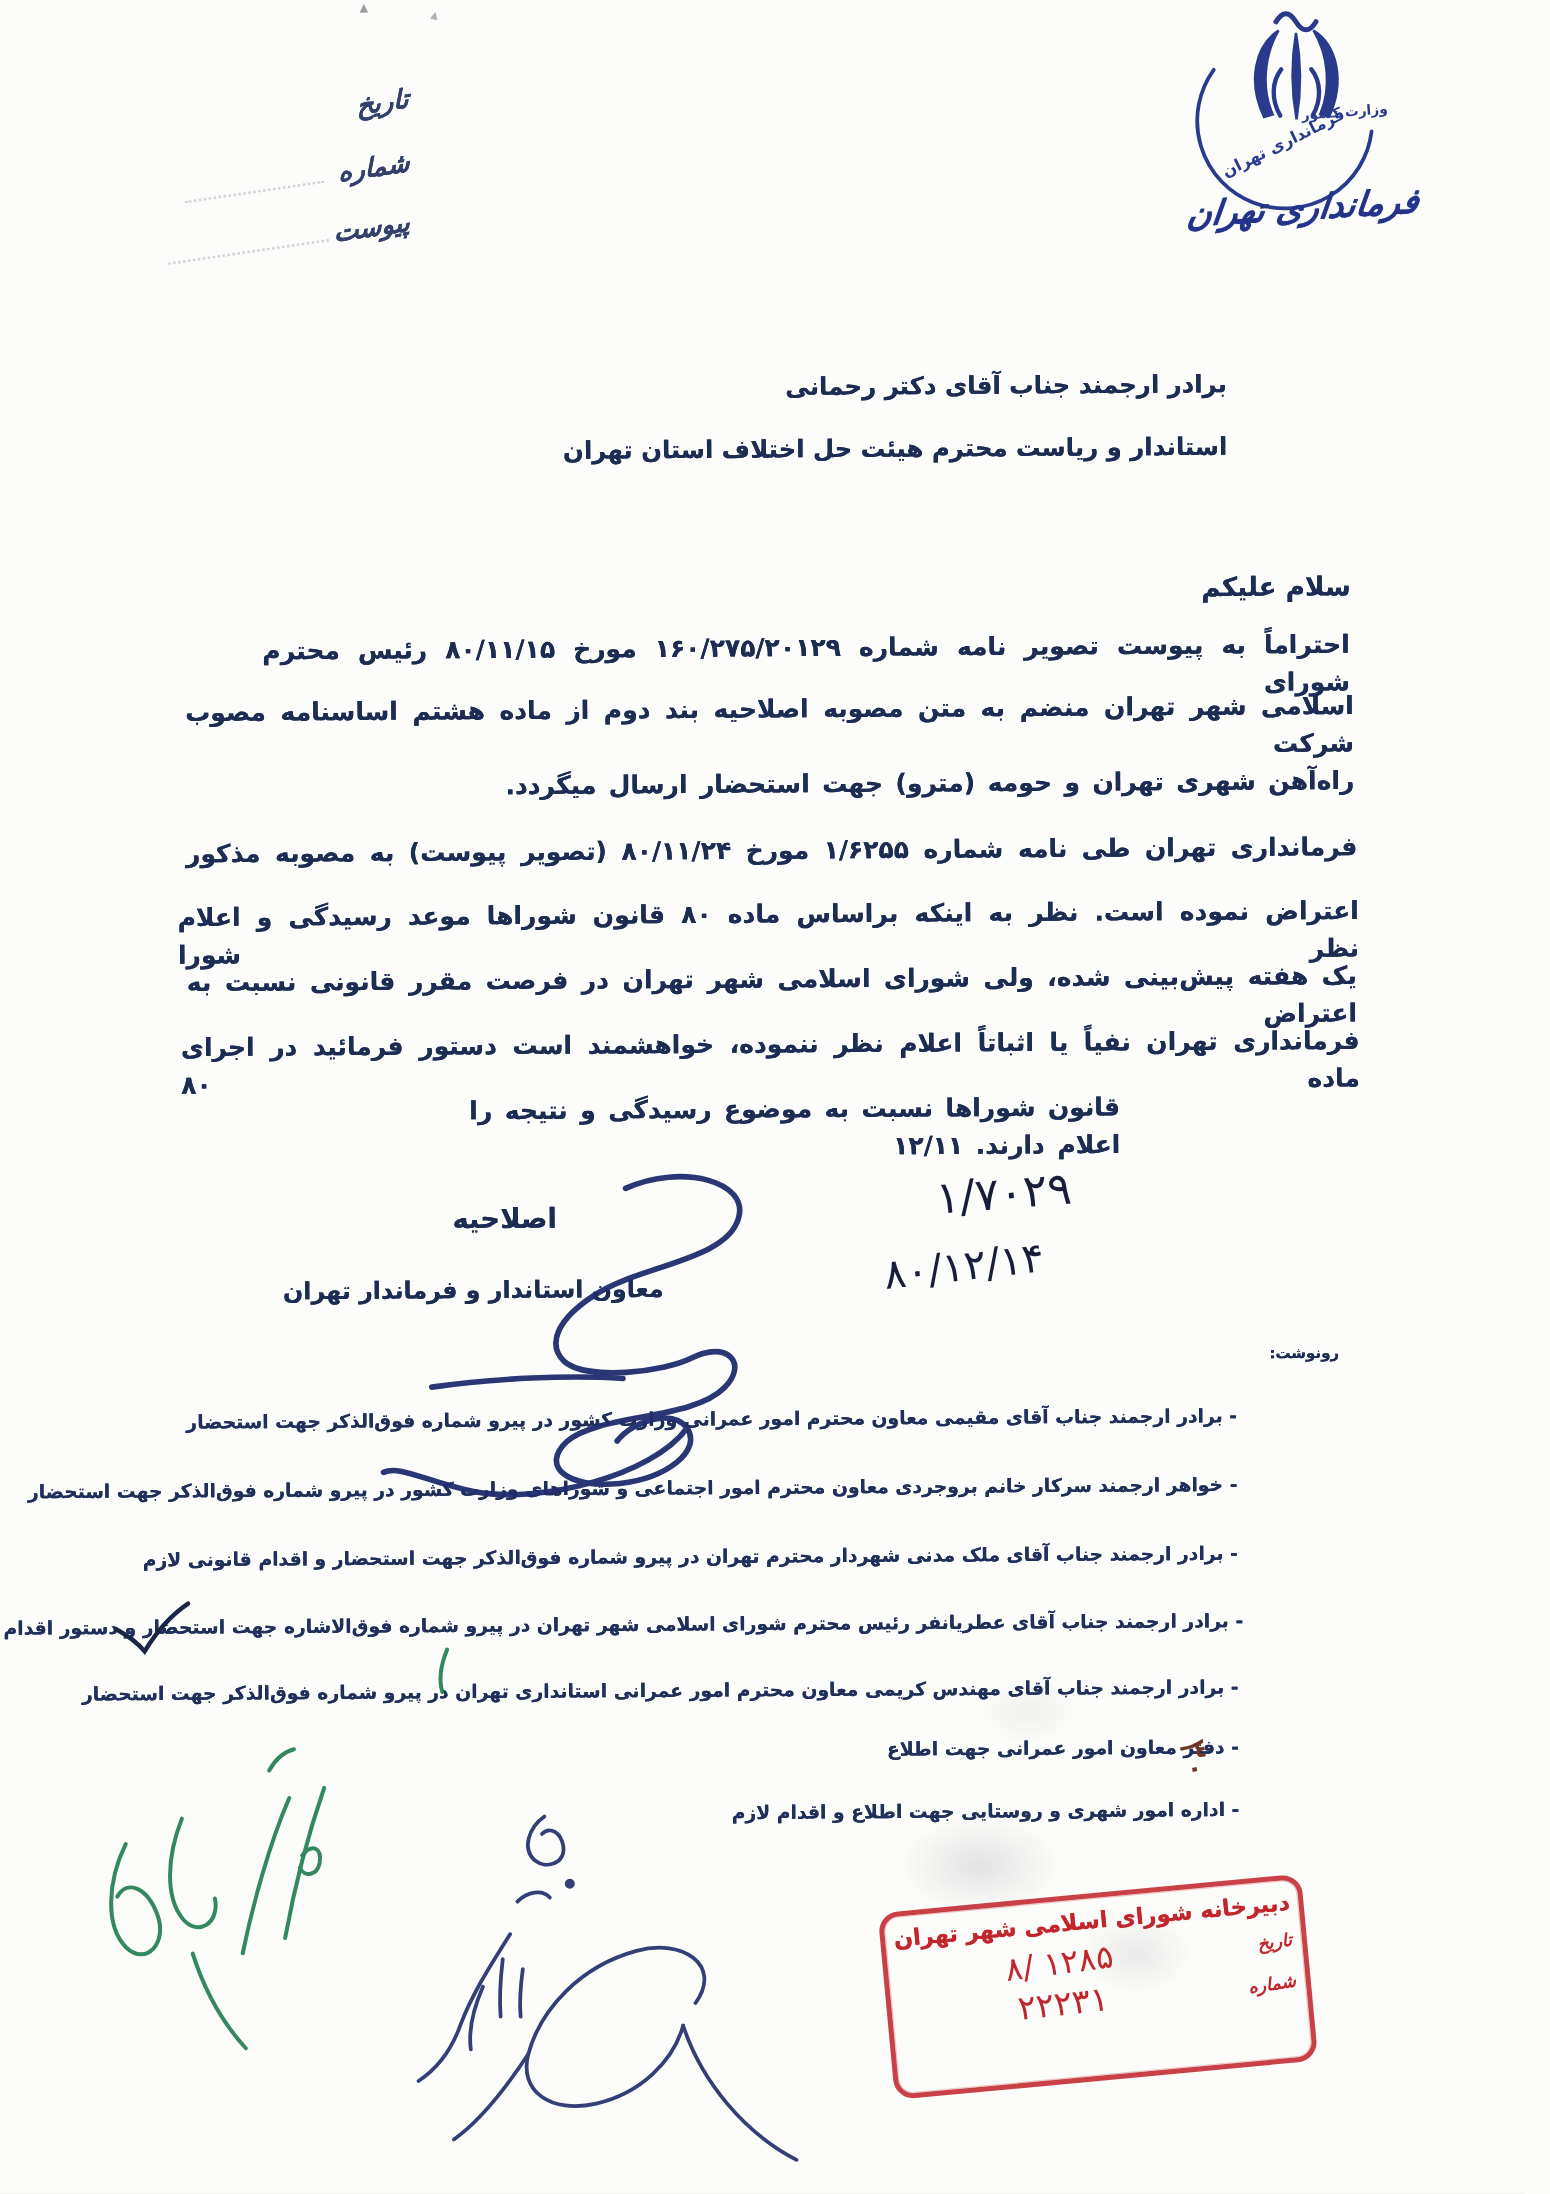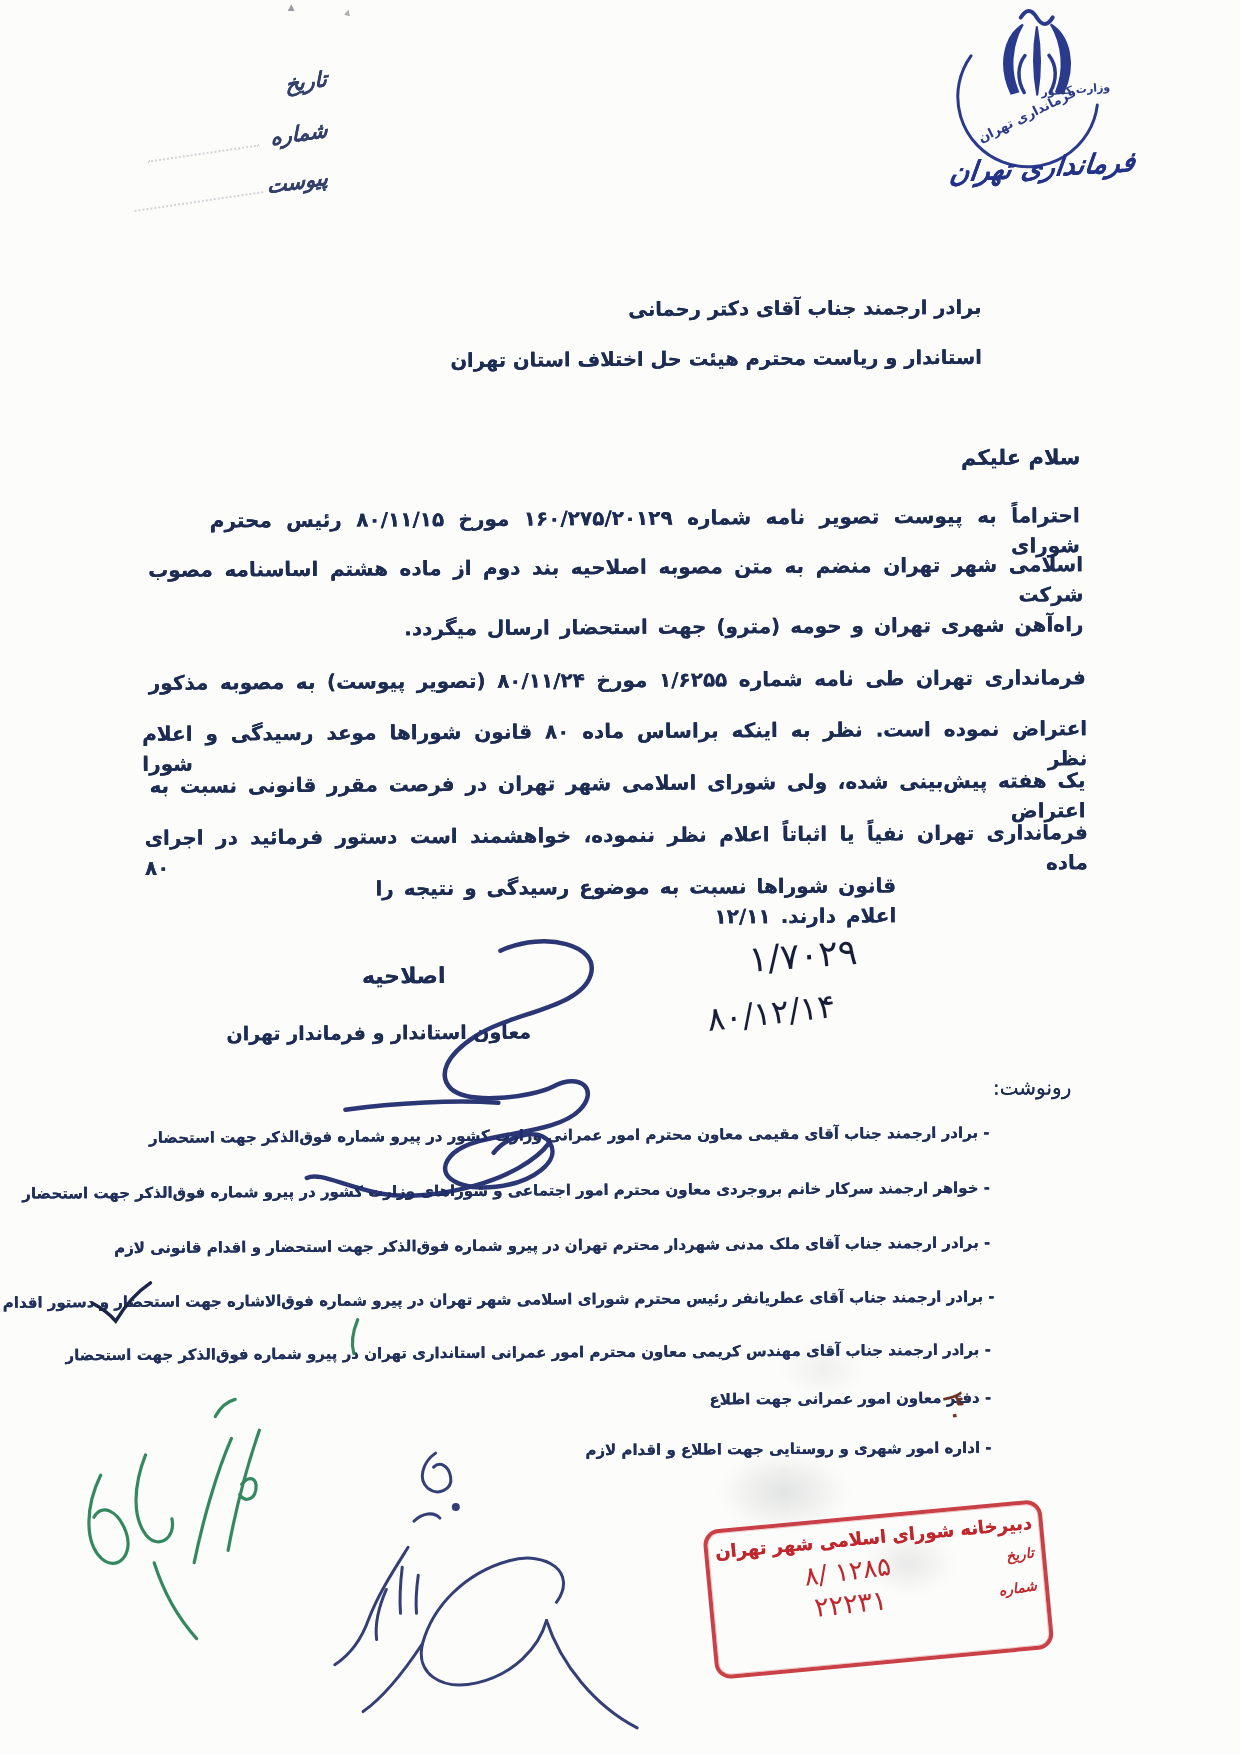--- a/index.html
+++ b/index.html
@@ -29,21 +29,21 @@
   .salutation{font-size:21px; font-weight:700;}
   .bodyline{font-size:20px; font-weight:700; text-align:justify; text-align-last:justify;
     word-spacing:3px; line-height:30px;}
   .bodyline.short{text-align:right; text-align-last:right;}
 
   .hand{font-weight:400; color:#181d3a; white-space:nowrap;}
 
   .sig-name{font-size:22px; font-weight:700; letter-spacing:2px;}
   .sig-title{font-size:19px; font-weight:700; letter-spacing:1px;}
 
-  .cc-head{font-size:20px; font-weight:400;}
+  .cc-head{font-size:12px; font-weight:700;}
   .cc-item{font-size:15px; font-weight:700; white-space:nowrap; text-align:right; color:#20305a;
     text-shadow:0 0 .35px currentColor;}
   .cc-item::before{content:"- ";}
 
   
   .stamp{
     left:704px; top:1516px; width:332px; height:142px;
     border:4px solid rgba(194,38,44,.88); border-radius:16px;
     transform:rotate(-5deg);
     box-shadow:inset 0 0 0 1px rgba(194,38,44,.25);
@@ -87,21 +87,21 @@
         <path d="M 126 52 A 70 70 0 1 0 252 102" fill="none" stroke="#2a3a8c" stroke-width="3" stroke-linecap="round"></path>
       </svg>
       <span class="abs emblem-small fa" style="left:196px;top:80px;transform:rotate(-4deg);">وزارت کشور</span>
       <span class="abs emblem-small fa" style="left:128px;top:104px;font-size:13px;transform:rotate(-26deg);">فرمانداری تهران</span>
       <div class="abs emblem-callig fa" style="left:104px;top:148px;">فرمانداری تهران</div>
     </div>
 
     <div class="abs fa recipient ink inky nowrap" style="right:255px;top:298px;">برادر ارجمند جناب آقای دکتر رحمانی</div>
     <div class="abs fa recipient ink inky nowrap" style="right:255px;top:348px;">استاندار و ریاست محترم هیئت حل اختلاف استان تهران</div>
 
-    <div class="abs fa salutation ink inky nowrap" style="right:157px;top:448px;text-align:right;">سلام علیکم</div>
+    <div class="abs fa salutation ink inky nowrap" style="right:157px;top:460px;text-align:right;">سلام علیکم</div>
 
     <div>
       <div class="abs fa bodyline ink inky" style="right:158px;left:212px;top:503px;">احتراماً به پیوست تصویر نامه شماره ۱۶۰/۲۷۵/۲۰۱۲۹ مورخ ۸۰/۱۱/۱۵ رئیس محترم شورای</div>
       <div class="abs fa bodyline ink inky" style="right:155px;left:150px;top:552px;">اسلامی شهر تهران منضم به متن مصوبه اصلاحیه بند دوم از ماده هشتم اساسنامه مصوب شرکت</div>
       <div class="abs fa bodyline short ink inky" style="right:155px;left:390px;top:612px;">راه‌آهن شهری تهران و حومه (مترو) جهت استحضار ارسال میگردد.</div>
       <div class="abs fa bodyline ink inky" style="right:153px;left:150px;top:665px;">فرمانداری تهران طی نامه شماره ۱/۶۲۵۵ مورخ ۸۰/۱۱/۲۴ (تصویر پیوست) به مصوبه مذکور</div>
       <div class="abs fa bodyline ink inky" style="right:152px;left:143px;top:716px;">اعتراض نموده است. نظر به اینکه براساس ماده ۸۰ قانون شوراها موعد رسیدگی و اعلام نظر شورا</div>
       <div class="abs fa bodyline ink inky" style="right:154px;left:150px;top:768px;">یک هفته پیش‌بینی شده، ولی شورای اسلامی شهر تهران در فرصت مقرر قانونی نسبت به اعتراض</div>
       <div class="abs fa bodyline ink inky" style="right:152px;left:145px;top:820px;">فرمانداری تهران نفیاً یا اثباتاً اعلام نظر ننموده، خواهشمند است دستور فرمائید در اجرای ماده ۸۰</div>
       <div class="abs fa bodyline short ink inky" style="right:344px;left:330px;top:872px;">قانون شوراها نسبت به موضوع رسیدگی و نتیجه را اعلام دارند. ۱۲/۱۱</div>

